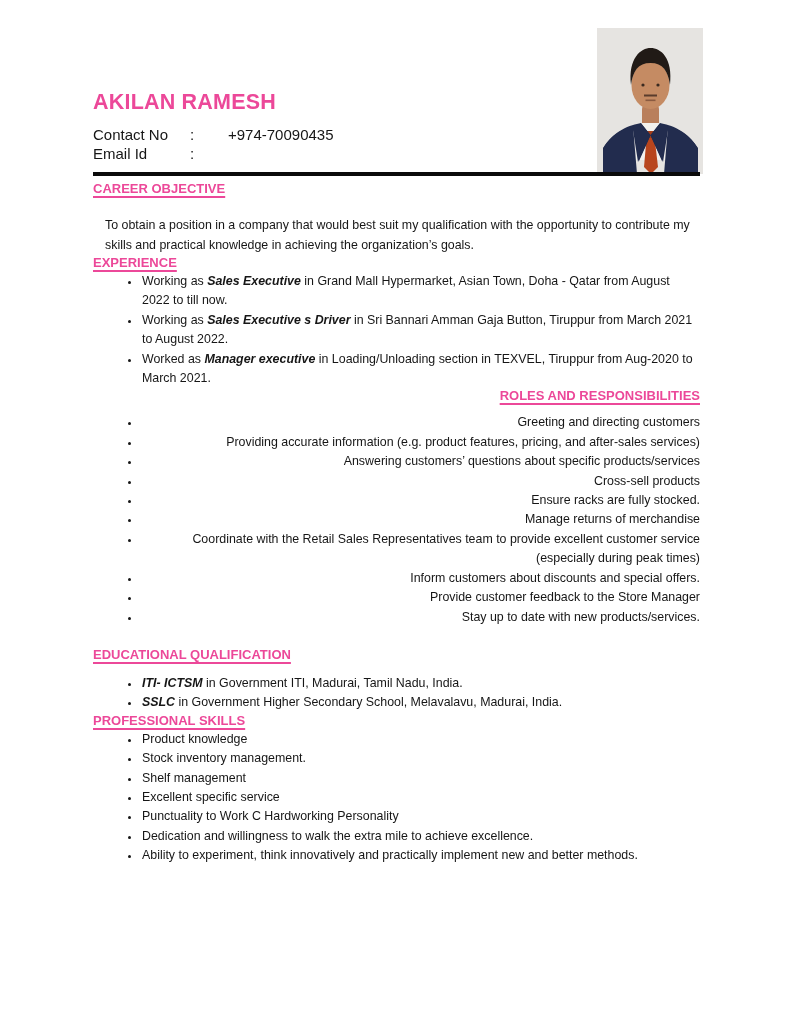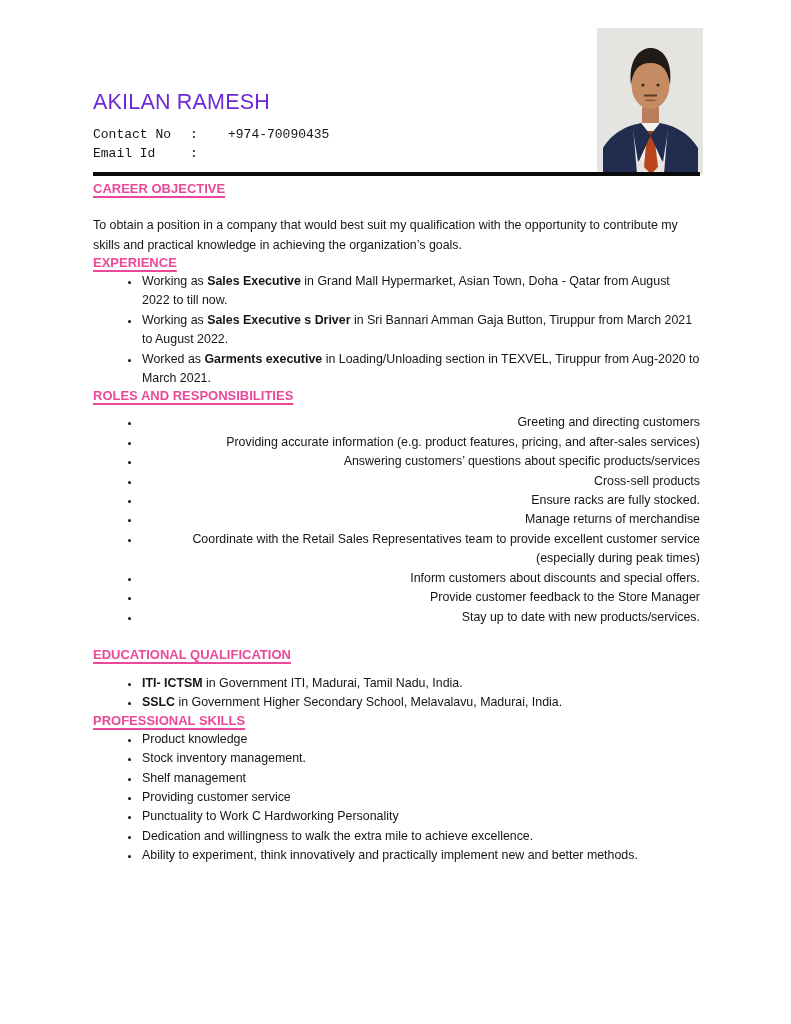--- a/index.html
+++ b/index.html
@@ -2,50 +2,50 @@
 <html><head>
 <meta charset="utf-8">
 <style>
   html,body { margin:0; padding:0; background:#ffffff; }
   .page {
     position:relative; width:791px; height:1024px; background:#ffffff;
     font-family:"Liberation Sans", sans-serif; color:#161616; overflow:hidden;
   }
   .content { padding:90px 91px 0 93px; }
 
-  h1.name { font-size:21.5px; font-weight:400; letter-spacing:0.2px; margin:0 0 10px 0; color:#6d28d9; }
+  h1.name { font-size:21.5px; font-weight:700; letter-spacing:0.2px; margin:0 0 10px 0; color:#ec4899; }
 
-  .contact-row { display:grid; grid-template-columns:97px 38px auto; font-size:13px; line-height:19px;font-family:Liberation Mono, monospace; }
+  .contact-row { display:grid; grid-template-columns:97px 38px auto; font-size:15px; line-height:19px; }
   .contact-row .c-label { font-weight:400; }
 
   .rule { position:absolute; left:93px; top:172px; width:607px; height:4px; background:#0a0a0a; z-index:3; }
 
   .photo { position:absolute; left:597px; top:28px; width:106px; height:146px; z-index:2; }
   .photo svg { display:block; width:106px; height:146px; }
 
   h2.sec {
     font-size:13px; font-weight:700; margin:0; color:#ec4899;
     text-decoration:underline; text-decoration-thickness:1.5px; text-underline-offset:2.5px;
   }
   h2.sec-objective  { margin-top:18px; }
   h2.sec-experience { }
-  h2.sec-roles      { margin-top:0; }
+  h2.sec-roles      { margin-top:0;text-align:right; }
   h2.sec-education  { margin-top:20px; }
   h2.sec-skills     { }
 
-  p.objective { font-size:12.4px; line-height:19.5px; margin:20px 0 0 0; }
+  p.objective { font-size:12.4px; line-height:19.5px; margin:20px 0 0 12px; }
 
   ul.blist { margin:0; padding:0 0 0 47px; list-style:disc; font-size:12.4px; line-height:19.4px; }
   ul.blist li { padding-left:2px; }
   ul.blist li::marker { font-size:0.72em; }
   ul.exp-list    { margin-top:2px; }
   ul.roles-list  { margin-top:10px;text-align:right; }
   ul.edu-list    { margin-top:12px; }
   ul.skills-list { margin-top:2px; }
-  .b { font-weight:700; }
+  .b { font-weight:700;font-style:italic; }
 </style>
 </head>
 <body>
 
 <div class="page">
 
   <div class="photo">
     <svg viewBox="0 0 106 146">
       <rect width="106" height="146" fill="#e6e4e1"></rect>
       <rect x="45" y="76" width="17" height="24" rx="5" fill="#b97f5c"></rect>
@@ -79,21 +79,21 @@
       <span class="c-sep">:</span>
     </div>
 
     <h2 class="sec sec-objective">CAREER OBJECTIVE</h2>
     <p class="objective">To obtain a position in a company that would best suit my qualification with the opportunity to contribute my skills and practical knowledge in achieving the organization’s goals.</p>
 
     <h2 class="sec sec-experience">EXPERIENCE</h2>
     <ul class="blist exp-list">
       <li><span>Working as </span><span class="b">Sales Executive</span><span> in Grand Mall Hypermarket, Asian Town, Doha - Qatar from August 2022 to till now.</span></li>
       <li><span>Working as </span><span class="b">Sales Executive s Driver</span><span> in Sri Bannari Amman Gaja Button, Tiruppur from March 2021 to August 2022.</span></li>
-      <li><span>Worked as </span><span class="b">Garments executive</span><span> in Loading/Unloading section in TEXVEL, Tiruppur from Aug-2020 to March 2021.</span></li>
+      <li><span>Worked as </span><span class="b">Manager executive</span><span> in Loading/Unloading section in TEXVEL, Tiruppur from Aug-2020 to March 2021.</span></li>
     </ul>
 
     <h2 class="sec sec-roles">ROLES AND RESPONSIBILITIES</h2>
     <ul class="blist roles-list">
       <li>Greeting and directing customers</li>
       <li>Providing accurate information (e.g. product features, pricing, and after-sales services)</li>
       <li>Answering customers’ questions about specific products/services</li>
       <li>Cross-sell products</li>
       <li>Ensure racks are fully stocked.</li>
       <li>Manage returns of merchandise</li>
@@ -107,20 +107,20 @@
     <ul class="blist edu-list">
       <li><span class="b">ITI- ICTSM</span><span> in Government ITI, Madurai, Tamil Nadu, India.</span></li>
       <li><span class="b">SSLC</span><span> in Government Higher Secondary School, Melavalavu, Madurai, India.</span></li>
     </ul>
 
     <h2 class="sec sec-skills">PROFESSIONAL SKILLS</h2>
     <ul class="blist skills-list">
       <li>Product knowledge</li>
       <li>Stock inventory management.</li>
       <li>Shelf management</li>
-      <li>Providing customer service</li>
+      <li>Excellent specific service</li>
       <li>Punctuality to Work C Hardworking Personality</li>
       <li>Dedication and willingness to walk the extra mile to achieve excellence.</li>
       <li>Ability to experiment, think innovatively and practically implement new and better methods.</li>
     </ul>
 
   </div>
 </div>
 
 </body></html>

